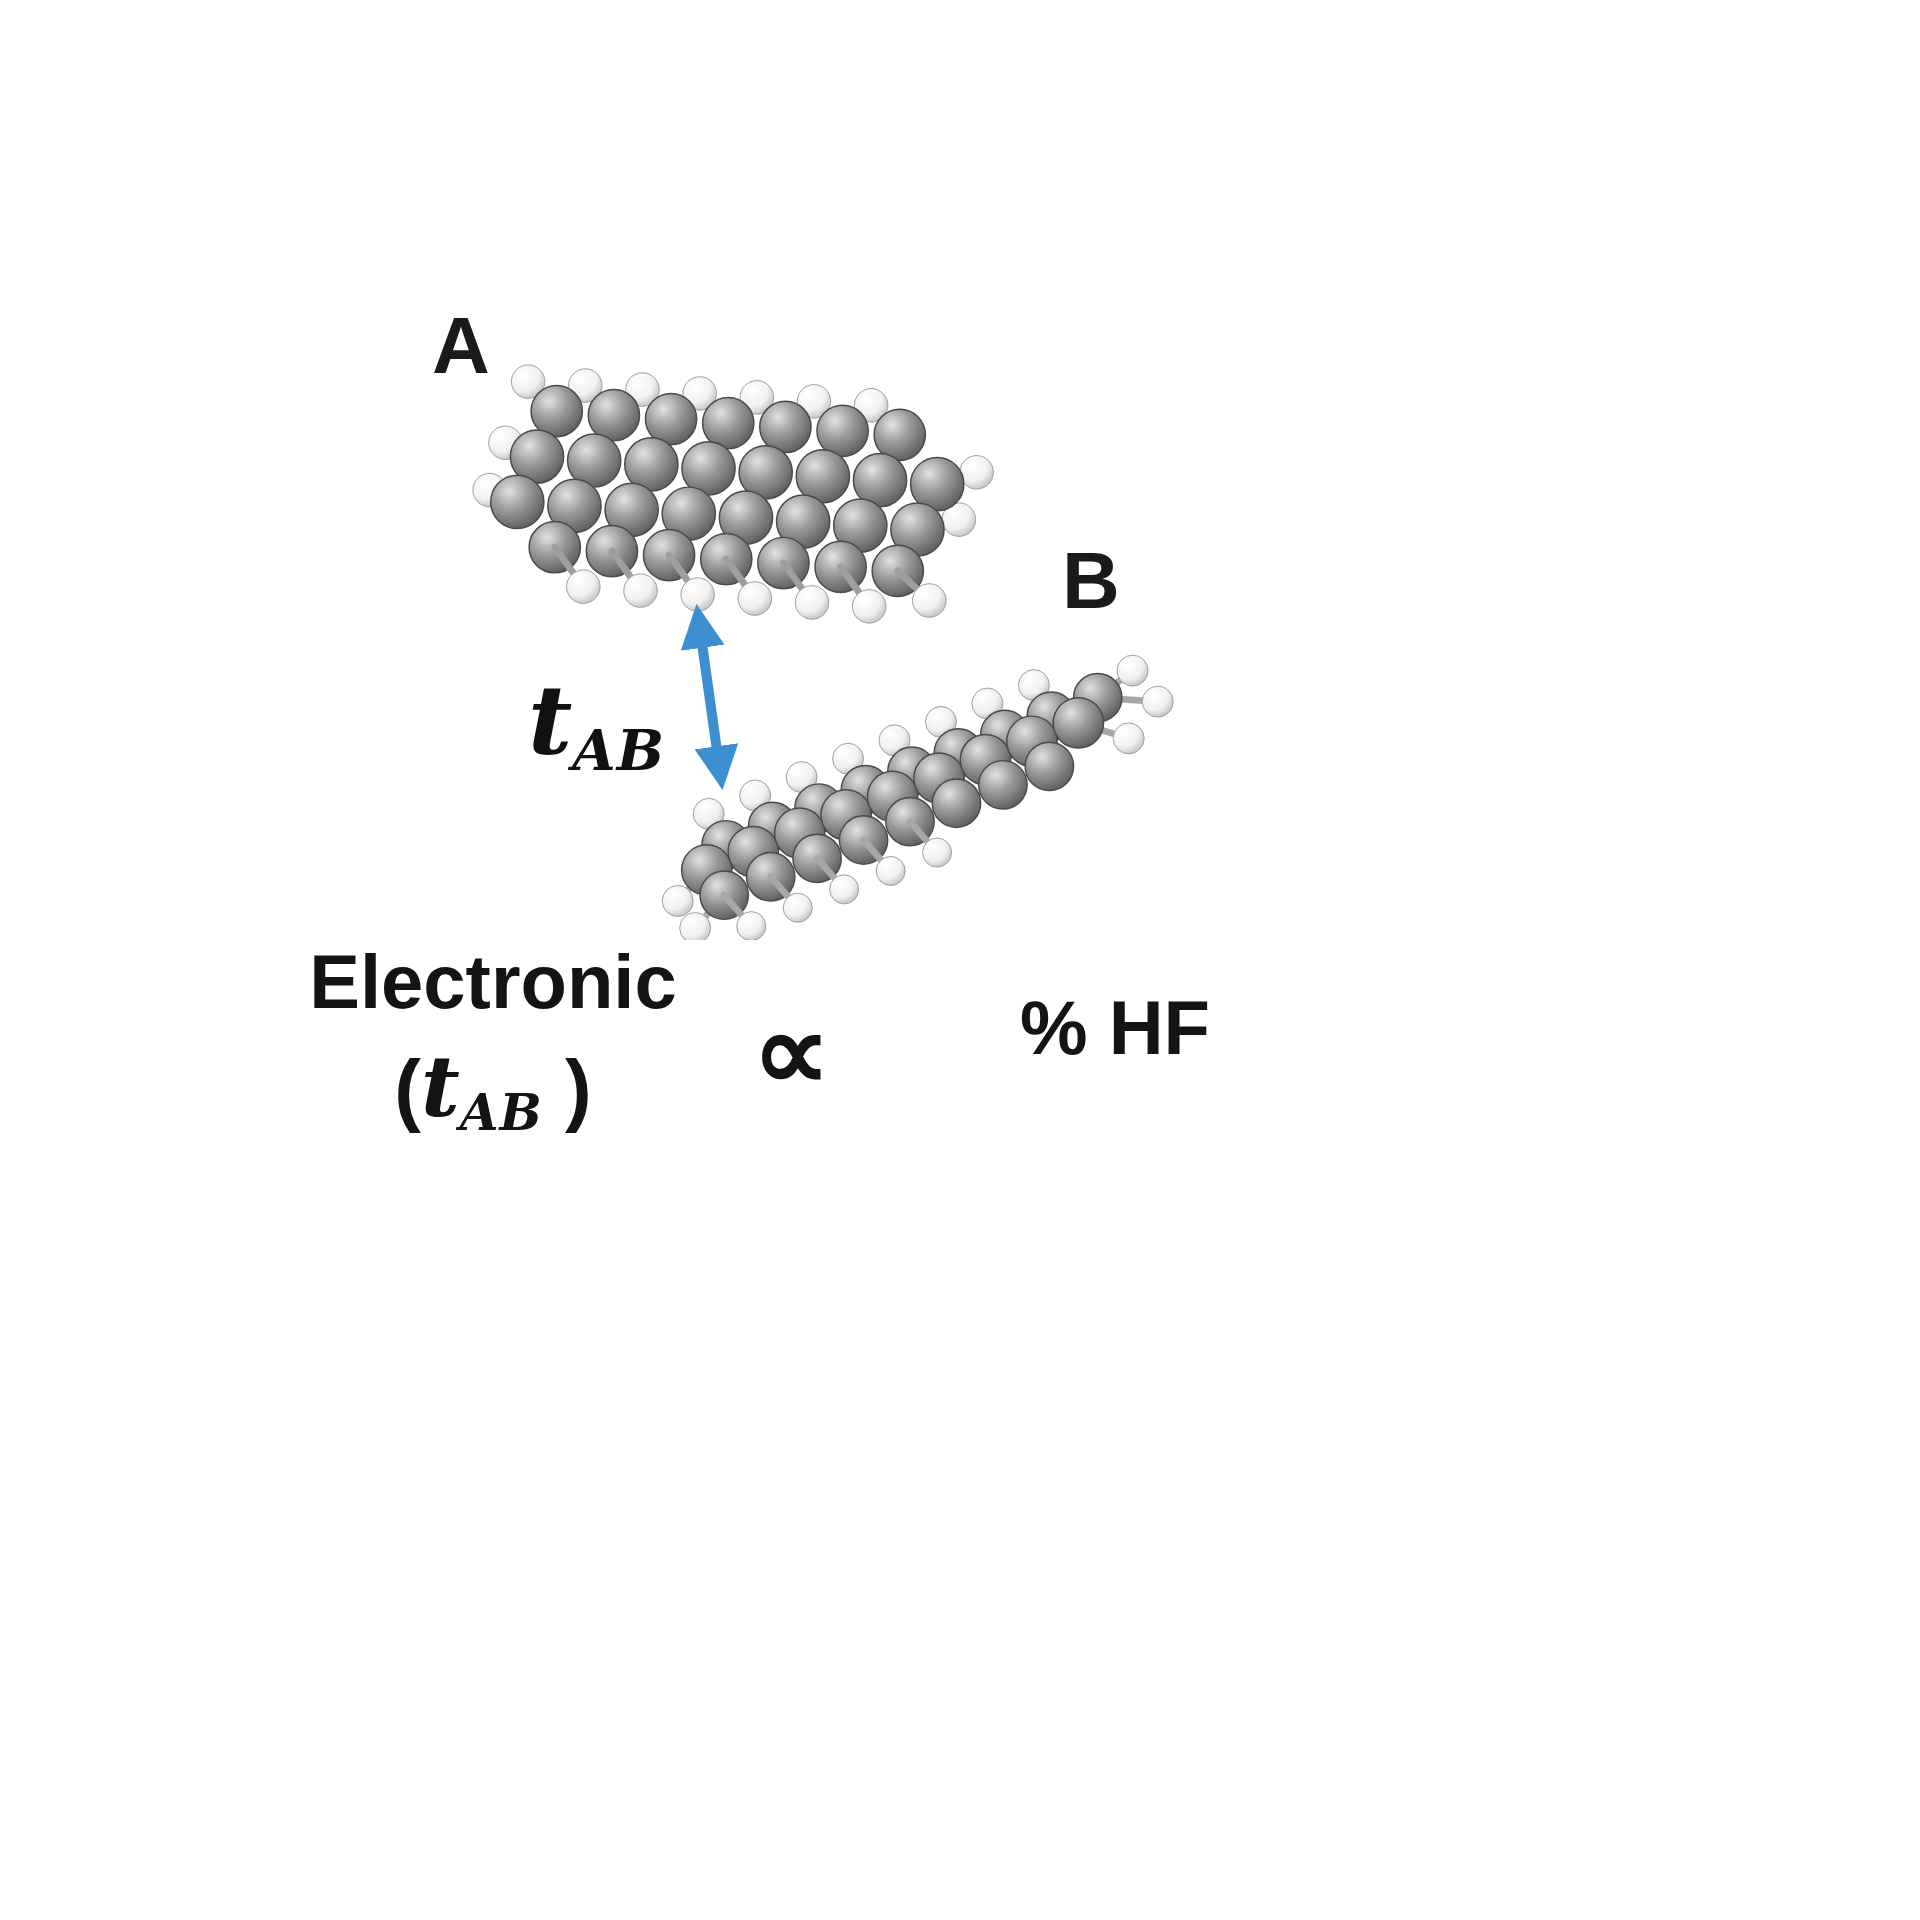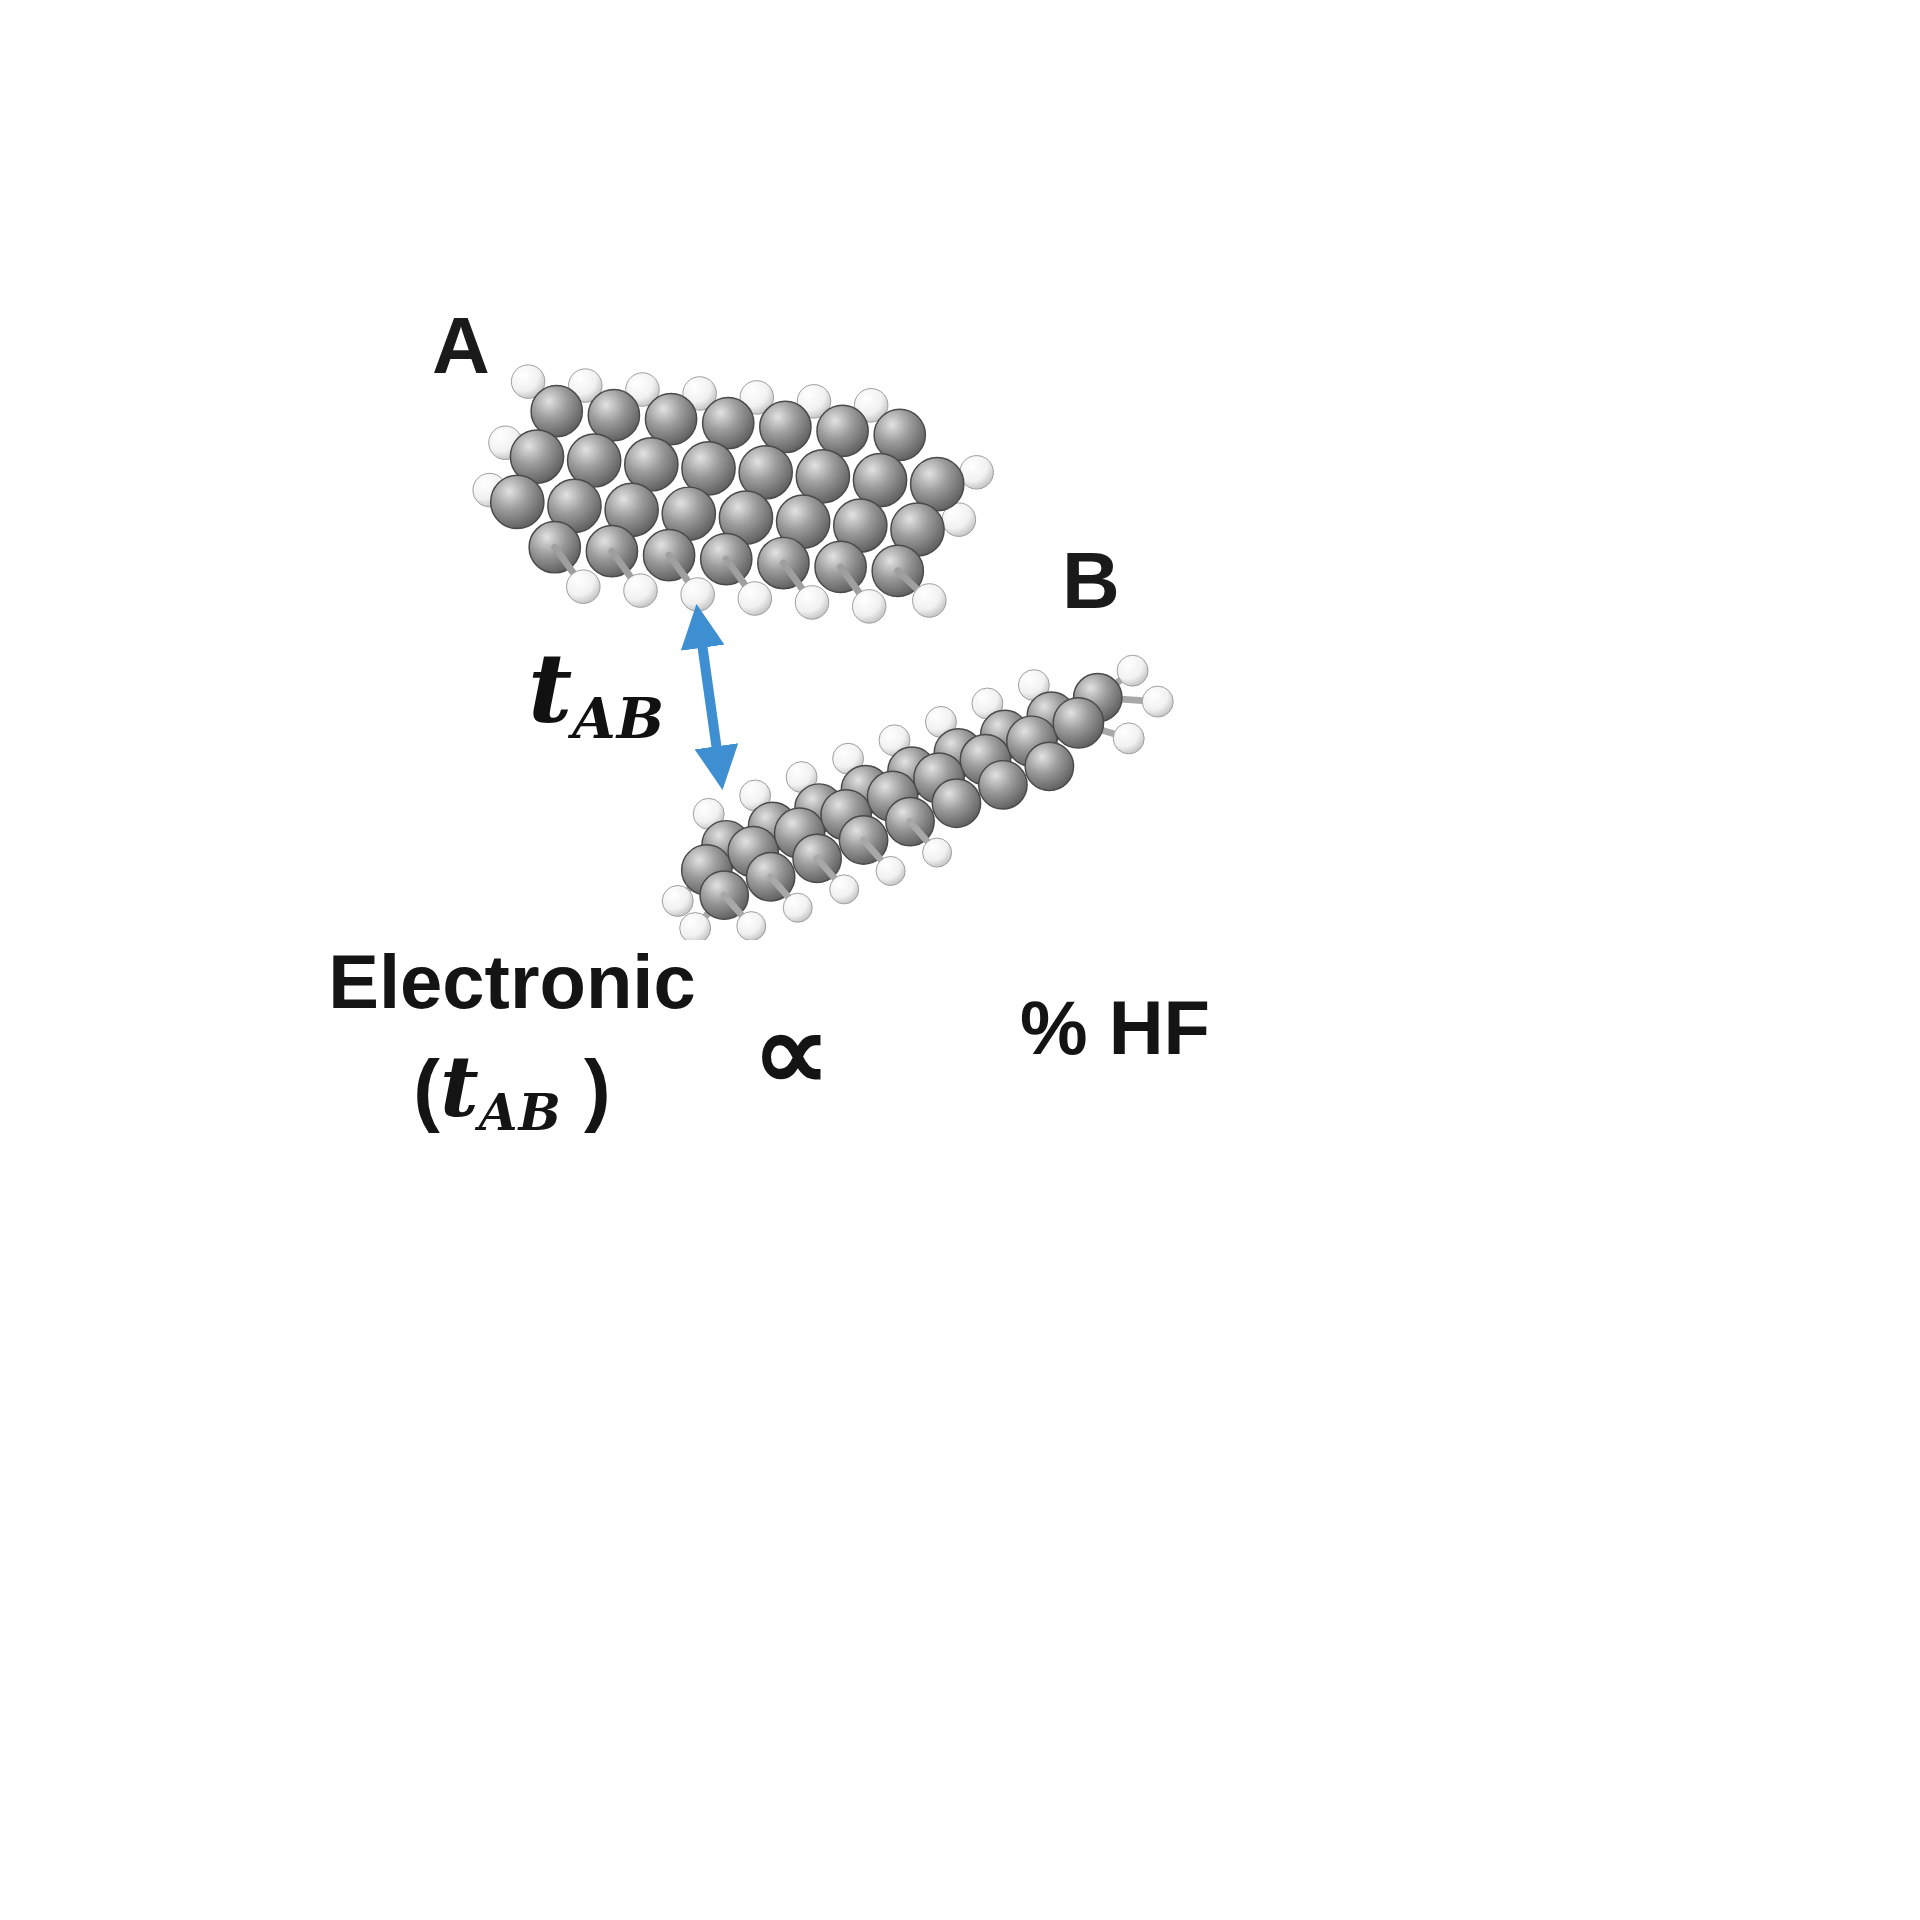--- a/index.html
+++ b/index.html
@@ -245,25 +245,25 @@
 
   <svg class="abs" style="left:655px; top:585px;" width="130" height="225" viewBox="0 0 130 225">
     <defs>
       <marker id="ahead" viewBox="0 0 10 10" refX="7.5" refY="5" markerWidth="4.4" markerHeight="4.4" orient="auto-start-reverse">
         <path d="M0 0 L10 5 L0 10 z" fill="#3d8fd1"></path>
       </marker>
     </defs>
     <line x1="43" y1="30" x2="66" y2="194" stroke="#3d8fd1" stroke-width="10" marker-start="url(#ahead)" marker-end="url(#ahead)"></line>
   </svg>
 
-  <div class="abs tab-label" style="left:528px; top:632px;">
+  <div class="abs tab-label" style="left:528px; top:664px;">
     <span class="mt big-t">t</span><span class="mt sub">AB</span>
   </div>
 
-  <div class="abs eq-block" style="left:292px; top:932px; width:440px;">
+  <div class="abs eq-block" style="left:273px; top:932px; width:440px;">
     <div>Electronic</div>
     <div class="paren-line">
       <span>(</span><span class="mt">t</span><span class="mt sub">AB</span><span> )</span>
     </div>
   </div>
 
   <div class="abs propto" style="left:752px; top:988px;">∝</div>
 
   <div class="abs eq-block" style="left:900px; top:978px; width:430px;">
     <div>% HF</div>

